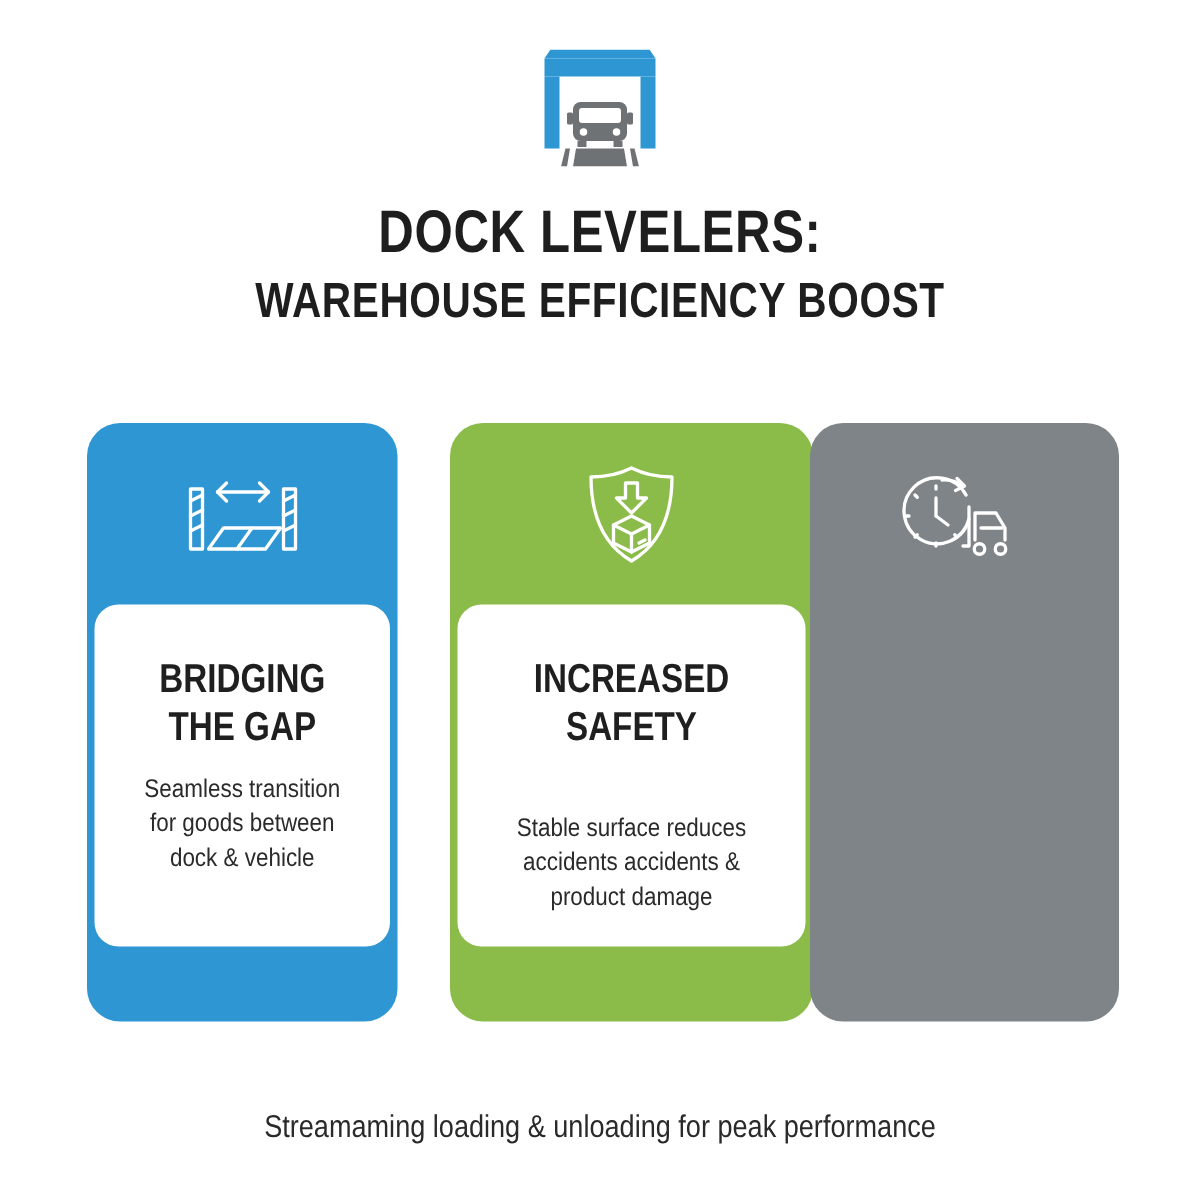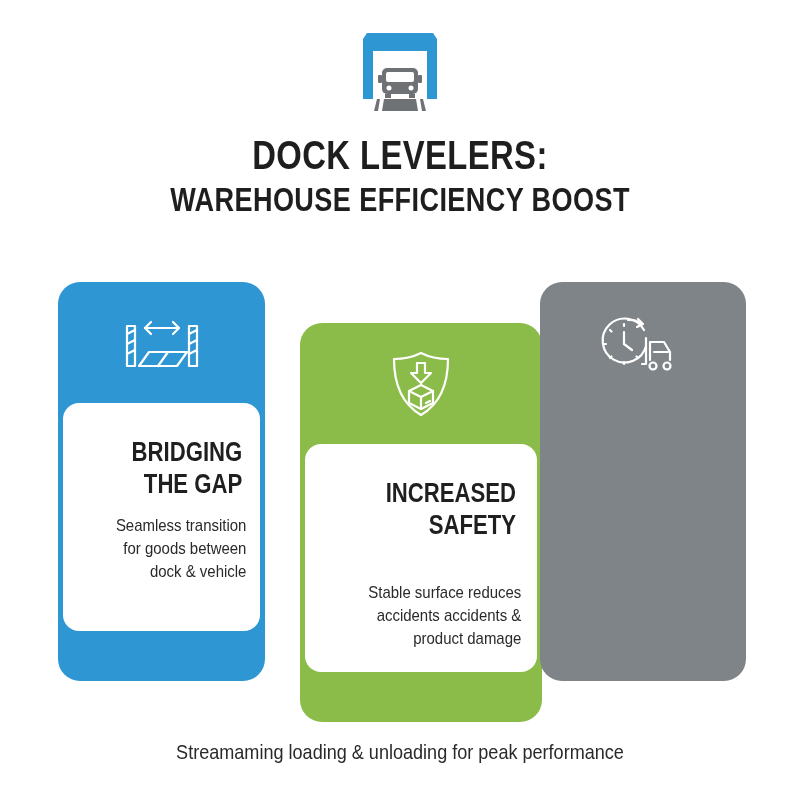--- a/index.html
+++ b/index.html
@@ -7,26 +7,26 @@
     body { position: relative; font-family: "Liberation Sans", "DejaVu Sans", sans-serif; color: #222; }
 
     .header-icon { position: absolute; left: 361px; top: 33px; width: 78px; height: 78px; }
 
     .title { position: absolute; left: 0; width: 800px; text-align: center; color: #1e1e1e; font-weight: bold; letter-spacing: 0.5px; }
     .title-1 { top: 132px; font-size: 40px; transform: scaleX(0.82); transform-origin: center; line-height: 46px; }
     .title-2 { top: 180px; font-size: 33px; transform: scaleX(0.82); transform-origin: center; line-height: 40px; }
 
     .card { position: absolute; top: 282px; height: 399px; border-radius: 22px; }
     .card-1 { left: 58px; width: 207px; }
-    .card-2 { left: 300px; width: 242px; margin-top: 41px; }
+    .card-2 { left: 300px; width: 242px; }
     .card-3 { left: 540px; width: 206px; }
 
     .card-icon { position: absolute; left: 50%; top: 26px; transform: translateX(-50%); width: 90px; height: 70px; }
 
-    .card-panel { position: absolute; left: 5px; right: 5px; top: 121px; height: 228px; background: #ffffff; border-radius: 16px; text-align: right; }
+    .card-panel { position: absolute; left: 5px; right: 5px; top: 121px; height: 228px; background: #ffffff; border-radius: 16px; text-align: center; }
     .card-heading { margin-top: 33px; font-weight: bold; font-size: 27px; line-height: 32px; color: #1f1f1f; transform: scaleX(0.82); transform-origin: center; white-space: pre-line; }
     .card-body { margin-top: 14px; font-size: 17px; line-height: 23px; color: #2a2a2a; transform: scaleX(0.88); transform-origin: center; white-space: pre-line; padding: 0 2px; }
     .card-2 .card-body { margin-top: 40px; }
 
     .footer { position: absolute; top: 740px; left: 0; width: 800px; text-align: center; font-size: 21px; color: #2a2a2a; transform: scaleX(0.86); transform-origin: center; }
   </style>
 </head>
 <body>
 
 <svg class="header-icon" viewBox="0 0 78 78">

